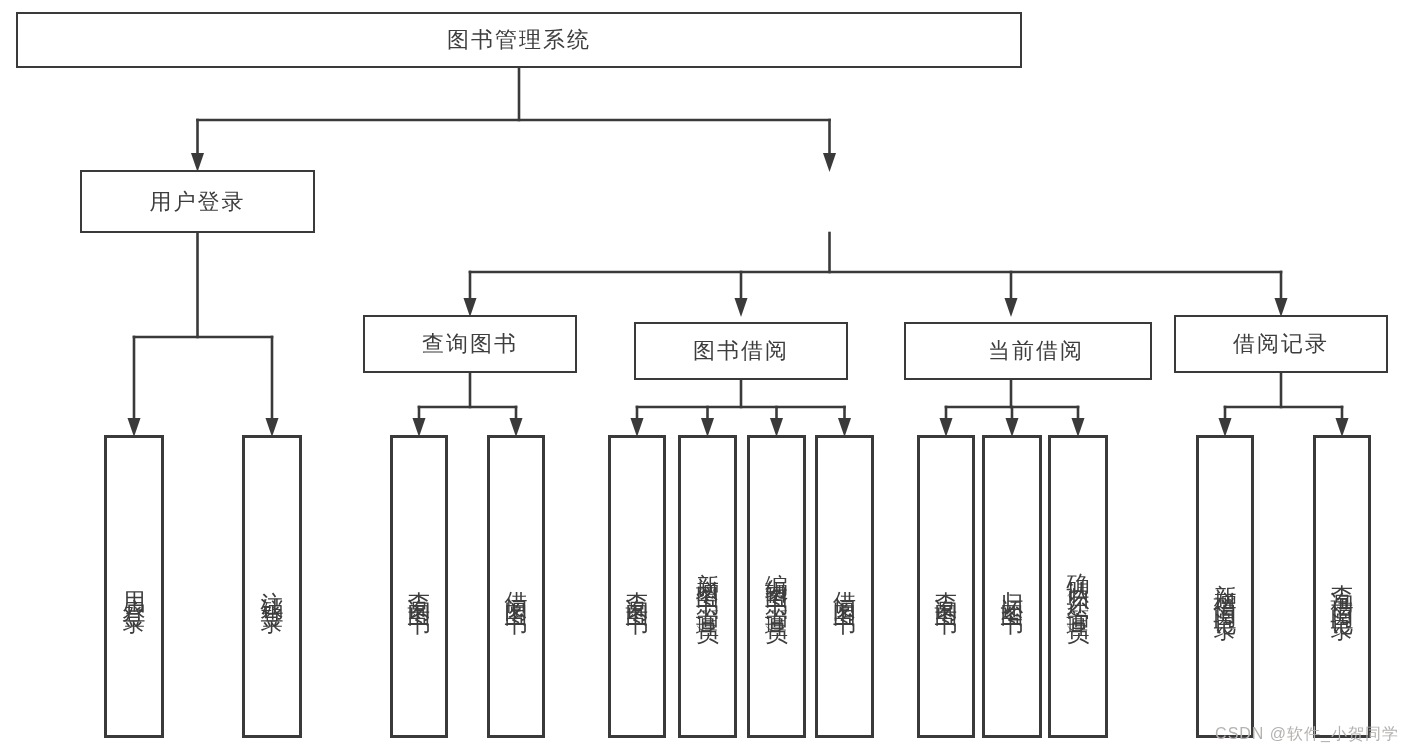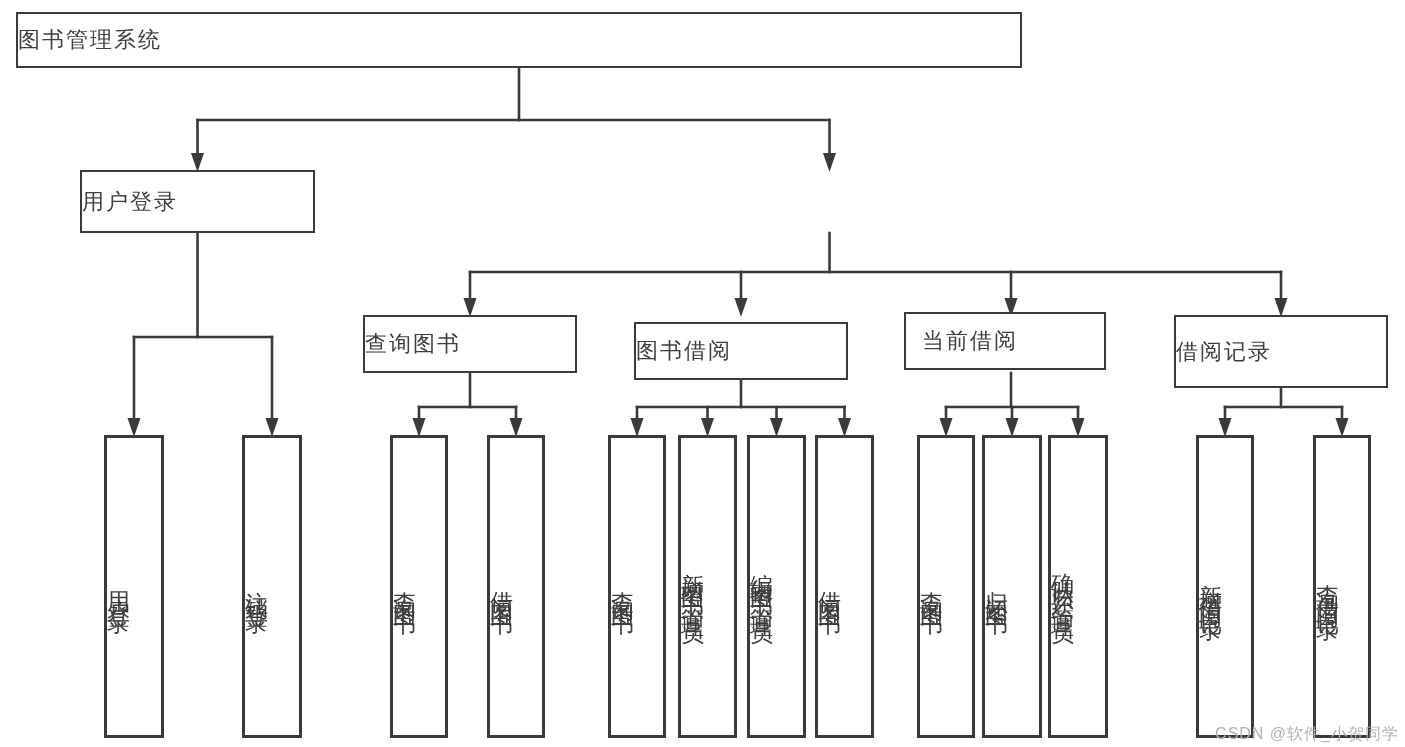--- a/index.html
+++ b/index.html
@@ -18,20 +18,21 @@
     overflow:hidden;
   }
   #edge-layer{position:absolute;left:0;top:0;pointer-events:none;}
   .node{
     position:absolute;
     box-sizing:border-box;
     background:#fff;
     border:3px solid var(--box-border);
     display:flex;
     align-items:center;
+    justify-content:center;
     color:var(--box-text);
   }
   .node.h{border-width:2.5px;}
   .node.h .lbl{
     font-size:22px;
     letter-spacing:2px;
     white-space:nowrap;
   }
   .node.v .lbl{
     writing-mode:vertical-rl;
@@ -116,24 +117,24 @@
     </div>
     <div class="node h" style="left: 80px; top: 170px; width: 235px; height: 63px;">
       <span class="lbl">用户登录</span>
     </div>
     <div class="node h" style="left: 363px; top: 315px; width: 214px; height: 58px;">
       <span class="lbl">查询图书</span>
     </div>
     <div class="node h" style="left: 634px; top: 315px; width: 214px; height: 58px; margin-top: 7px;">
       <span class="lbl">图书借阅</span>
     </div>
-    <div class="node h" style="left: 904px; top: 312px; width: 202px; height: 58px; padding-left: 16px;">
+    <div class="node h" style="left: 904px; top: 322px; width: 248px; height: 58px; padding-left: 16px;">
       <span class="lbl">当前借阅</span>
     </div>
-    <div class="node h" style="left: 1174px; top: 315px; width: 214px; height: 73px;">
+    <div class="node h" style="left: 1174px; top: 315px; width: 214px; height: 58px;">
       <span class="lbl">借阅记录</span>
     </div>
     <div class="node v" style="left: 104px; top: 435px; width: 60px; height: 303px;">
       <span class="lbl">用户登录</span>
     </div>
     <div class="node v" style="left: 242px; top: 435px; width: 60px; height: 303px;">
       <span class="lbl">注销登录</span>
     </div>
     <div class="node v" style="left: 390px; top: 435px; width: 58px; height: 303px;">
       <span class="lbl">查询图书</span>

